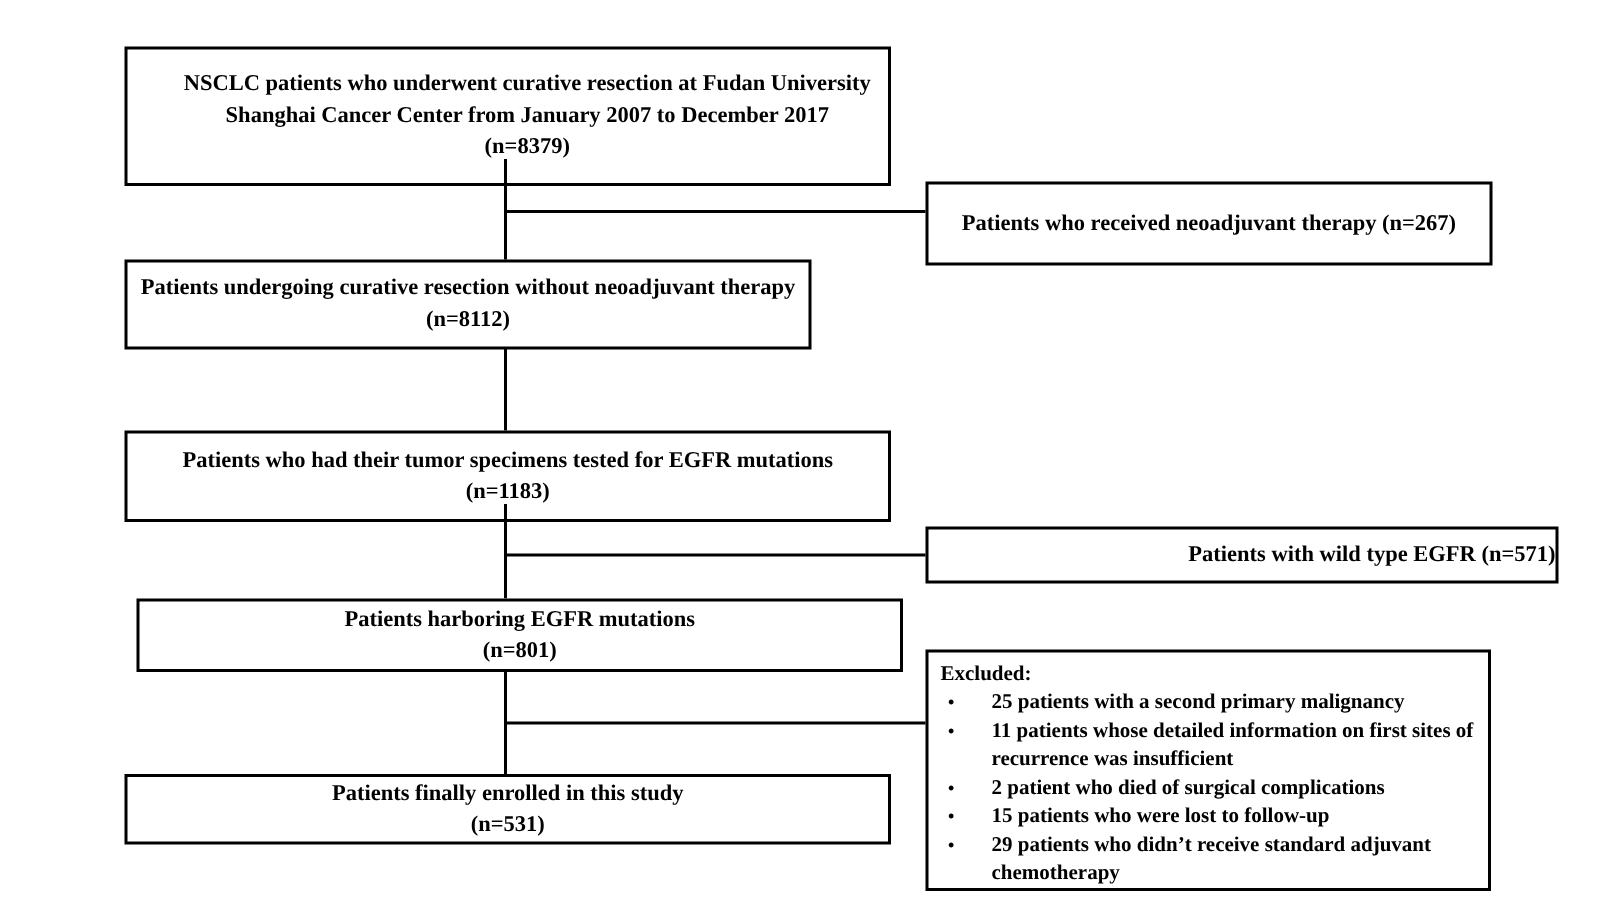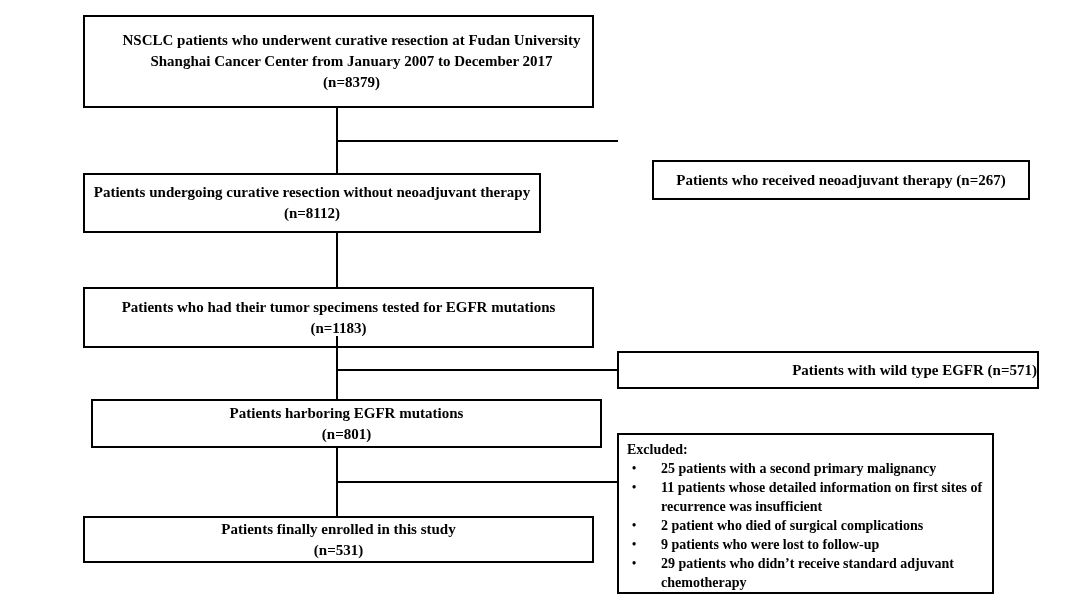--- a/index.html
+++ b/index.html
@@ -57,30 +57,30 @@
   }
   .bullet-text {
     flex: 1;
   }
 </style>
 </head>
 <body>
 
 <div id="canvas">
 
-  <div class="box" style="left:83px; top:15px; width:511px; height:93px;padding-left:26px;">
+  <div class="box" style="left:83px; top:31px; width:511px; height:93px;padding-left:26px;">
     <div class="line">NSCLC patients who underwent curative resection at Fudan University</div>
     <div class="line">Shanghai Cancer Center from January 2007 to December 2017</div>
     <div class="line">(n=8379)</div>
   </div>
 
   <div class="connector" style="left:336px; top:106px; width:2px; height:68px;"></div>
   <div class="connector" style="left:337px; top:140px; width:281px; height:2px;"></div>
 
-  <div class="box" style="left:652px; top:121px; width:378px; height:40px;margin-top:39px;">
+  <div class="box" style="left:617px; top:121px; width:378px; height:56px;">
     <div class="line">Patients who received neoadjuvant therapy (n=267)</div>
   </div>
 
   <div class="box" style="left:83px; top:173px; width:458px; height:60px;">
     <div class="line">Patients undergoing curative resection without neoadjuvant therapy</div>
     <div class="line">(n=8112)</div>
   </div>
 
   <div class="connector" style="left:336px; top:232px; width:2px; height:56px;"></div>
 
@@ -113,21 +113,21 @@
     <div class="bullet-row">
       <span class="bullet">•</span>
       <span class="bullet-text">11 patients whose detailed information on first sites of recurrence was insufficient</span>
     </div>
     <div class="bullet-row">
       <span class="bullet">•</span>
       <span class="bullet-text">2 patient who died of surgical complications</span>
     </div>
     <div class="bullet-row">
       <span class="bullet">•</span>
-      <span class="bullet-text">9 patients who were lost to follow-up</span>
+      <span class="bullet-text">15 patients who were lost to follow-up</span>
     </div>
     <div class="bullet-row">
       <span class="bullet">•</span>
       <span class="bullet-text">29 patients who didn’t receive standard adjuvant chemotherapy</span>
     </div>
   </div>
 
   <div class="box" style="left:83px; top:516px; width:511px; height:47px;">
     <div class="line">Patients finally enrolled in this study</div>
     <div class="line">(n=531)</div>

